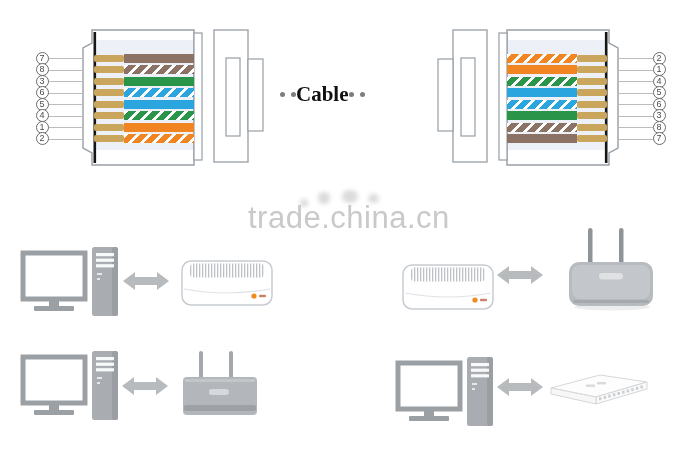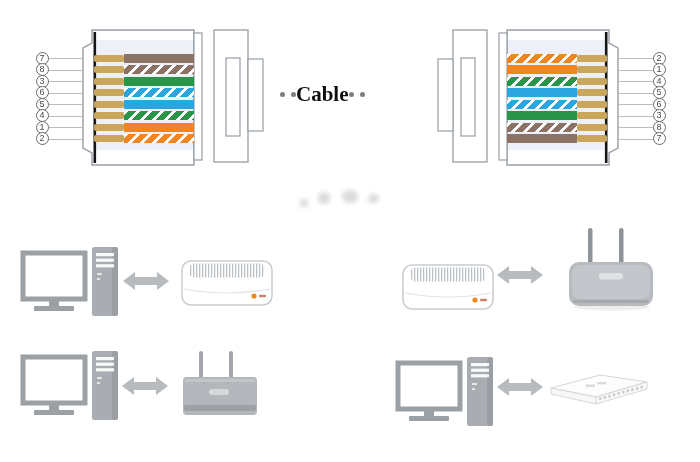--- a/index.html
+++ b/index.html
@@ -149,20 +149,21 @@
       <span class="dot"></span>
       <span class="dot"></span>
     </span>
   </div>
 
 
   <span class="smudge" style="left:300px;top:199px;width:8px;height:8px;"></span>
   <span class="smudge" style="left:318px;top:192px;width:12px;height:12px;"></span>
   <span class="smudge" style="left:342px;top:190px;width:16px;height:13px;"></span>
   <span class="smudge" style="left:368px;top:194px;width:11px;height:9px;"></span>
+  <div id="watermark">trade.china.cn</div>
 
   <div class="conn-cell" id="cell-0">
     <span class="slot slot-a">
     <svg width="100" height="74" viewBox="0 0 100 74">
       <rect x="3" y="7" width="62" height="46" fill="#ffffff" stroke="#9ba0a4" stroke-width="5"></rect>
       <path d="M29,53 h10 v7 h-10 z" fill="#9ba0a4"></path>
       <rect x="14" y="60" width="40" height="5" rx="1" fill="#9ba0a4"></rect>
       <rect x="72" y="1" width="26" height="69" rx="2.5" fill="#a9adb1"></rect>
       <rect x="92" y="1" width="6" height="69" rx="2.5" fill="#9b9fa3"></rect>
       <rect x="76" y="7" width="18" height="3.2" fill="#ffffff" opacity=".92"></rect>

